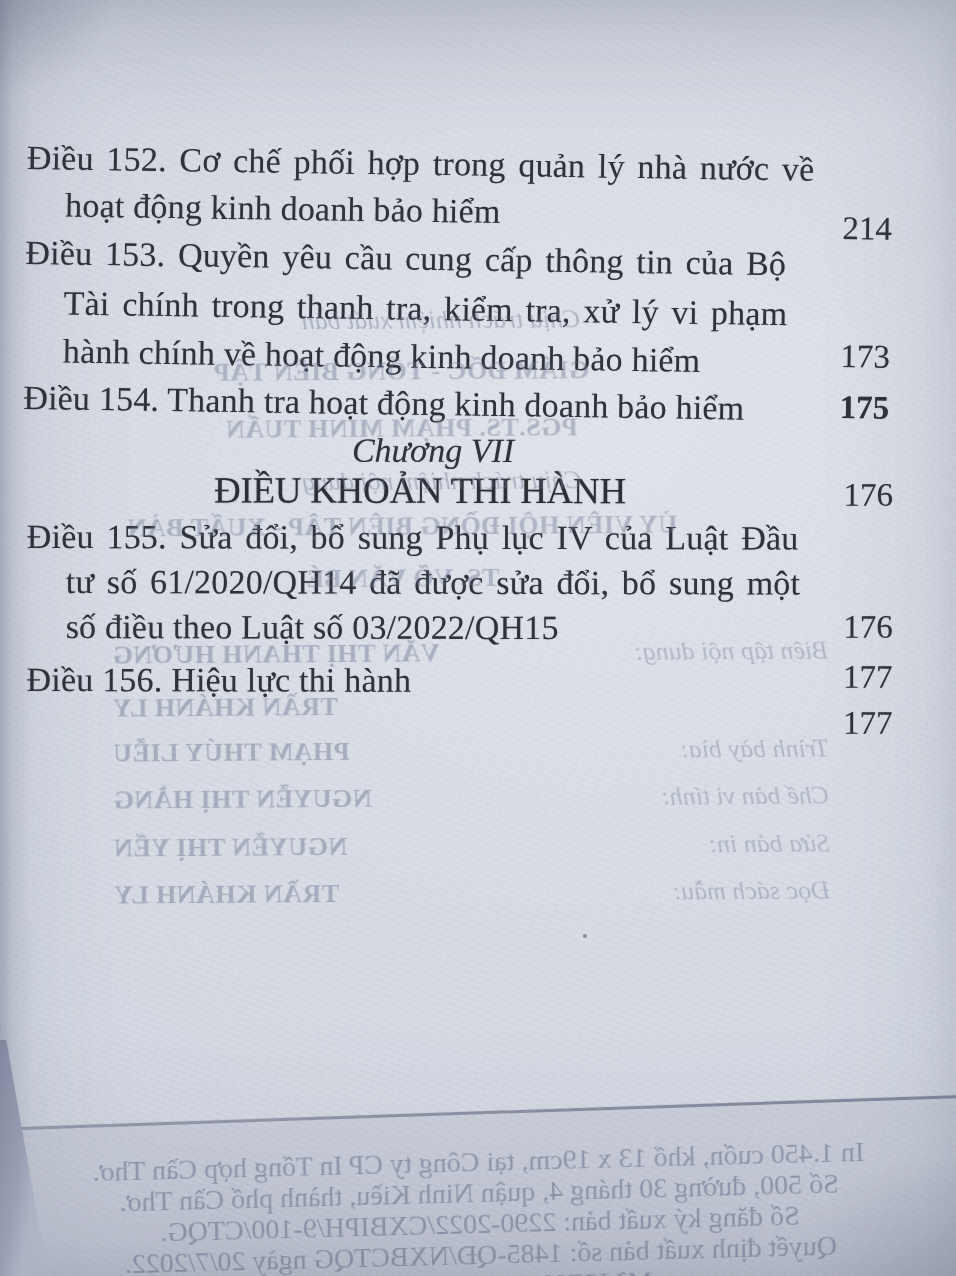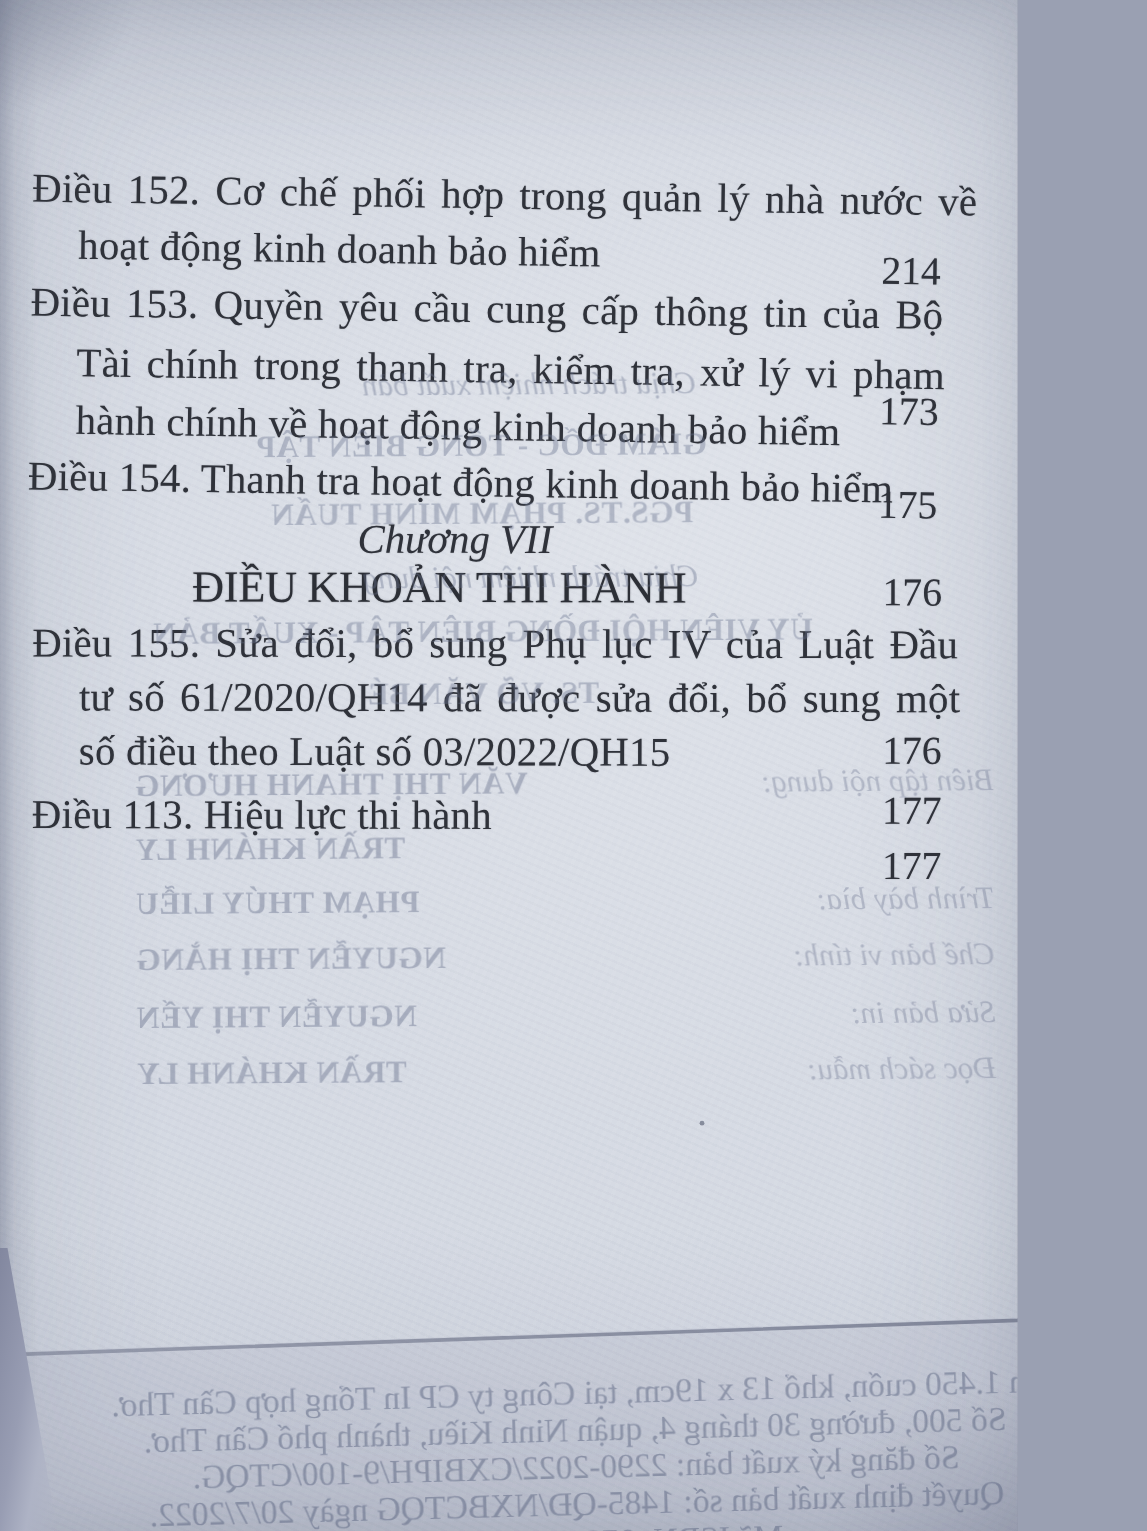--- a/index.html
+++ b/index.html
@@ -1,18 +1,18 @@
 <!DOCTYPE html>
 <html><head>
 <meta charset="utf-8">
 <style>
   html,body{margin:0;padding:0;background:#9aa0b2;}
   #page{
     position:relative;
-    width:848px;height:1276px;
+    width:956px;height:1276px;
     overflow:hidden;
     font-family:"Liberation Serif","DejaVu Serif",serif;
     background-color:#d2d7e1;
     background-image:
       radial-gradient(160px 130px at 0% 0%, rgba(88,94,118,0.30), rgba(0,0,0,0) 72%),
       radial-gradient(240px 180px at 100% 100%, rgba(88,94,118,0.22), rgba(0,0,0,0) 70%),
       radial-gradient(130% 95% at 62% 32%, rgba(255,255,255,0.30) 0%, rgba(255,255,255,0.10) 42%, rgba(0,0,0,0) 72%),
       linear-gradient(180deg, rgba(118,124,148,0.18) 0%, rgba(118,124,148,0.04) 10%, rgba(0,0,0,0) 26%, rgba(0,0,0,0) 80%, rgba(118,124,148,0.14) 100%),
       linear-gradient(90deg, rgba(104,110,136,0.34) 0px, rgba(104,110,136,0.10) 12px, rgba(0,0,0,0) 32px),
       repeating-linear-gradient(115deg, rgba(255,255,255,0.040) 0 3px, rgba(0,0,0,0) 3px 7px),
@@ -49,21 +49,21 @@
     transform:translateX(-58px);
     text-shadow:0 0 1.2px rgba(44,47,54,0.55);
   }
   
   .y152a{top:141px;} .y152b{top:188px;}
   .y153a{top:236px;} .y153b{top:286px;} .y153c{top:334px;}
   .y154{top:381px;}
   .ychap{top:433px;} .ytitle{top:471px;}
   .y155a{top:520px;} .y155b{top:565px;} .y155c{top:610px;}
   .y156{top:663px;} .y157{top:705px;}
-  .n172{top:200px;} .n173{top:317px;} .n175{top:395px;}
+  .n172{top:200px;} .n173{top:328px;} .n175{top:379px;font-weight:bold;}
   .n176a{top:477px;} .n176b{top:609px;} .n177a{top:659px;} .n177b{top:705px;}
   
   .bleed-mid{position:absolute;left:0;top:300px;width:956px;height:640px;
     transform:rotate(-0.4deg);filter:blur(0.5px);}
   .bleed-mid-inner{position:relative;width:100%;height:100%;transform:scaleX(-1);}
   .ghost{color:rgba(104,114,142,0.40);}
   .bleed-center{position:absolute;left:0;width:100%;text-align:center;
     font-size:26px;line-height:1.1;white-space:nowrap;}
   .bg-it{font-style:italic;text-indent:70px;}
   .bg-bold{font-weight:bold;letter-spacing:0.5px;text-indent:150px;}
@@ -116,21 +116,21 @@
   <div class="blockB">
     <div class="chapter-label ychap">Chương VII</div>
     <div class="chapter-title ytitle">ĐIỀU KHOẢN THI HÀNH</div>
     <div class="pagenum n176a">176</div>
 
     <div class="toc-line noind wide y155a">Điều 155. Sửa đổi, bổ sung Phụ lục IV của Luật Đầu</div>
     <div class="toc-line ind wide y155b">tư số 61/2020/QH14 đã được sửa đổi, bổ sung một</div>
     <div class="toc-line ind y155c">số điều theo Luật số 03/2022/QH15</div>
     <div class="pagenum n176b">176</div>
 
-    <div class="toc-line noind y156">Điều 113. Hiệu lực thi hành</div>
+    <div class="toc-line noind y156">Điều 156. Hiệu lực thi hành</div>
     <div class="pagenum n177a">177</div>
 
     <div class="pagenum n177b">177</div>
   </div>
 
   <div class="bleed-mid">
     <div class="bleed-mid-inner">
       <div class="bleed-center ghost bg-it  bh0">Chịu trách nhiệm xuất bản</div>
       <div class="bleed-center ghost bg-bold bh1">GIÁM ĐỐC - TỔNG BIÊN TẬP</div>
       <div class="bleed-center ghost bg-bold bh2">PGS.TS. PHẠM MINH TUẤN</div>

